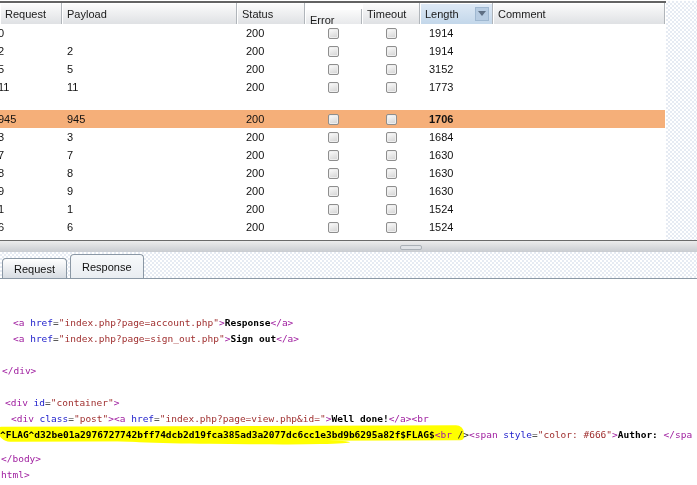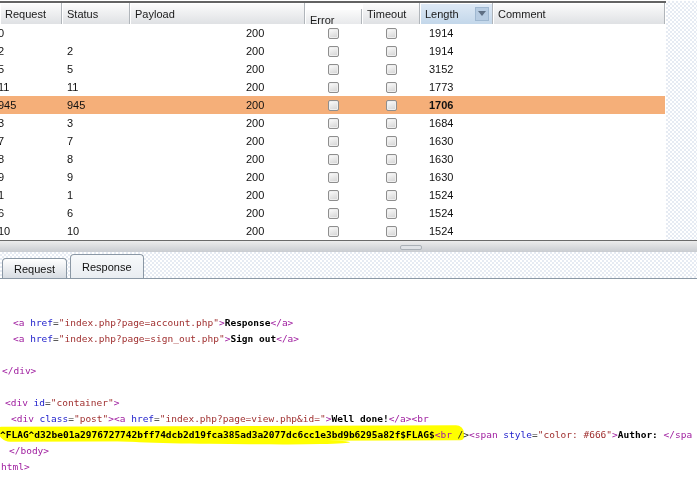--- a/index.html
+++ b/index.html
@@ -24,21 +24,21 @@
       border-right:1px solid #b0b5ba;box-shadow:inset 1px 0 0 #fff,inset 0 1px 0 #fff;
       overflow:hidden;white-space:nowrap;}
   .th.sorted{background:linear-gradient(#dfeaf6,#c3d7ea);}
   .sort-box{margin-left:auto;margin-right:3px;width:14px;height:14px;display:flex;
             align-items:center;justify-content:center;background:#b7cce2;border:1px solid #9fb8d1;
             box-sizing:border-box;}
   .sort-arrow{width:0;height:0;border-left:4px solid transparent;border-right:4px solid transparent;
               border-top:5px solid #5d6e82;}
   #tbody{position:absolute;top:24px;left:0;width:665px;}
   .tr{display:flex;height:18px;background:#fff;}
-  .tr.selected{background:var(--selected-row);}
+  .tr.selected{background:var(--selected-row);margin-top:14px;}
   .td{font-size:11px;color:#111;height:18px;line-height:18px;box-sizing:border-box;
       padding-left:5px;overflow:hidden;white-space:nowrap;}
   .td-request{padding-left:1px;text-indent:-3px;}
   .td-status{padding-left:9px;}
   .td-length{padding-left:9px;}
   .td-error,.td-timeout{display:flex;align-items:center;justify-content:center;padding:0;}
   .cb{width:11px;height:11px;box-sizing:border-box;border:1px solid #8e8e8e;border-radius:2px;
       background:linear-gradient(160deg,#fdfdfd,#d2d2d2);box-shadow:inset 0 0 0 1px #eeeeee;}
   #scroll-col{position:absolute;top:1px;left:666px;width:31px;height:239px;}
   
@@ -74,25 +74,25 @@
 </head>
 <body>
 
 <div id="screen">
   <div id="top-line"></div>
 
   <div id="thead">
       <div class="th" style="width: 62px;">
       <span class="th-label">Request</span>
     </div>
+      <div class="th" style="width: 175px;">
+      <span class="th-label">Payload</span>
+    </div>
       <div class="th" style="width: 68px;">
       <span class="th-label">Status</span>
-    </div>
-      <div class="th" style="width: 175px;">
-      <span class="th-label">Payload</span>
     </div>
       <div class="th" style="width: 57px; margin-top: 6px;">
       <span class="th-label">Error</span>
     </div>
       <div class="th" style="width: 58px;">
       <span class="th-label">Timeout</span>
     </div>
       <div class="th sorted" style="width: 73px;">
       <span class="th-label">Length</span>
     <span class="sort-box">
@@ -278,17 +278,17 @@
 
   <div id="response">
       <div class="code-line" style="padding-left: 13px;"><span class="seg-tag">&lt;a </span><span class="seg-attr">href</span><span class="seg-plain">=</span><span class="seg-str">"index.php?page=account.php"</span><span class="seg-tag">&gt;</span><span class="seg-bold">Response</span><span class="seg-tag">&lt;/a&gt;</span></div>
       <div class="code-line" style="padding-left: 13px;"><span class="seg-tag">&lt;a </span><span class="seg-attr">href</span><span class="seg-plain">=</span><span class="seg-str">"index.php?page=sign_out.php"</span><span class="seg-tag">&gt;</span><span class="seg-bold">Sign out</span><span class="seg-tag">&lt;/a&gt;</span></div>
       <div class="code-line" style="padding-left: 0px;"></div>
       <div class="code-line" style="padding-left: 2px;"><span class="seg-tag">&lt;/div&gt;</span></div>
       <div class="code-line" style="padding-left: 0px;"></div>
       <div class="code-line" style="padding-left: 5px;"><span class="seg-tag">&lt;div </span><span class="seg-attr">id</span><span class="seg-plain">=</span><span class="seg-str">"container"</span><span class="seg-tag">&gt;</span></div>
       <div class="code-line" style="padding-left: 11px;"><span class="seg-tag">&lt;div </span><span class="seg-attr">class</span><span class="seg-plain">=</span><span class="seg-str">"post"</span><span class="seg-tag">&gt;</span><span class="seg-tag">&lt;a </span><span class="seg-attr">href</span><span class="seg-plain">=</span><span class="seg-str">"index.php?page=view.php&amp;id="</span><span class="seg-tag">&gt;</span><span class="seg-bold">Well done!</span><span class="seg-tag">&lt;/a&gt;</span><span class="seg-tag">&lt;br</span></div>
       <div class="code-line" style="padding-left: 0px;"><i class="marker m1"></i><i class="marker m2"></i><span class="seg-bold on-hl">^FLAG^d32be01a2976727742bff74dcb2d19fca385ad3a2077dc6cc1e3bd9b6295a82f$FLAG$</span><span class="seg-tag on-hl">&lt;br</span><span class="seg-plain"> /&gt;</span><span class="seg-tag">&lt;span </span><span class="seg-attr">style</span><span class="seg-plain">=</span><span class="seg-str">"color: #666"</span><span class="seg-tag">&gt;</span><span class="seg-bold">Author: </span><span class="seg-tag">&lt;/spa</span></div>
-      <div class="code-line" style="padding-left: 9px;"><span class="seg-tag">&lt;/body&gt;</span></div>
+      <div class="code-line" style="padding-left: 1px; margin-top: 8px;"><span class="seg-tag">&lt;/body&gt;</span></div>
       <div class="code-line" style="padding-left: 1px;"><span class="seg-tag">html&gt;</span></div>
     </div>
 
 </div>
 
 </body></html>

